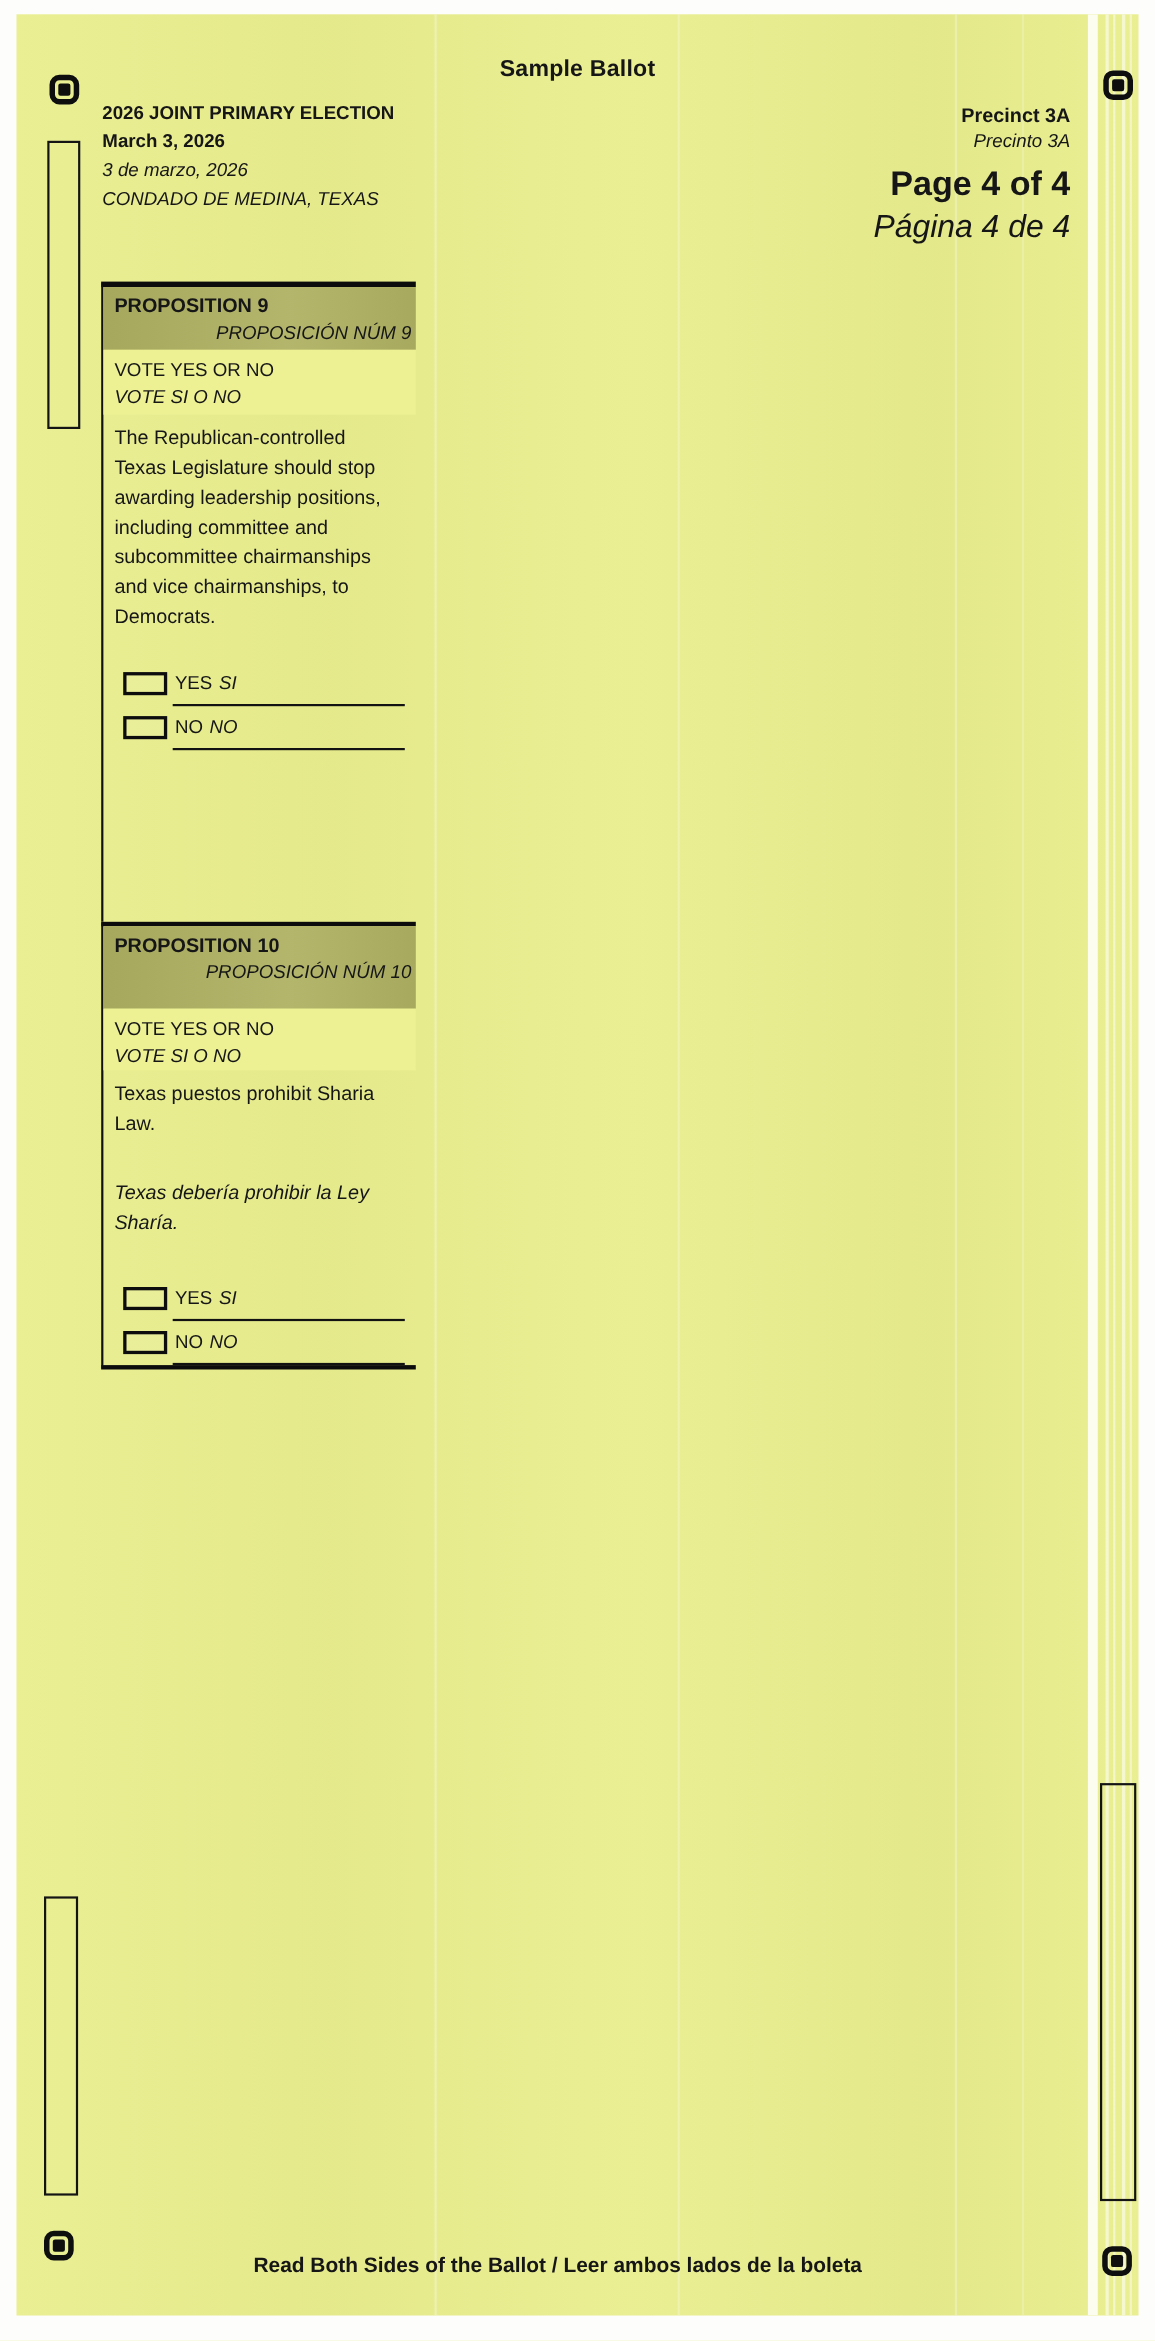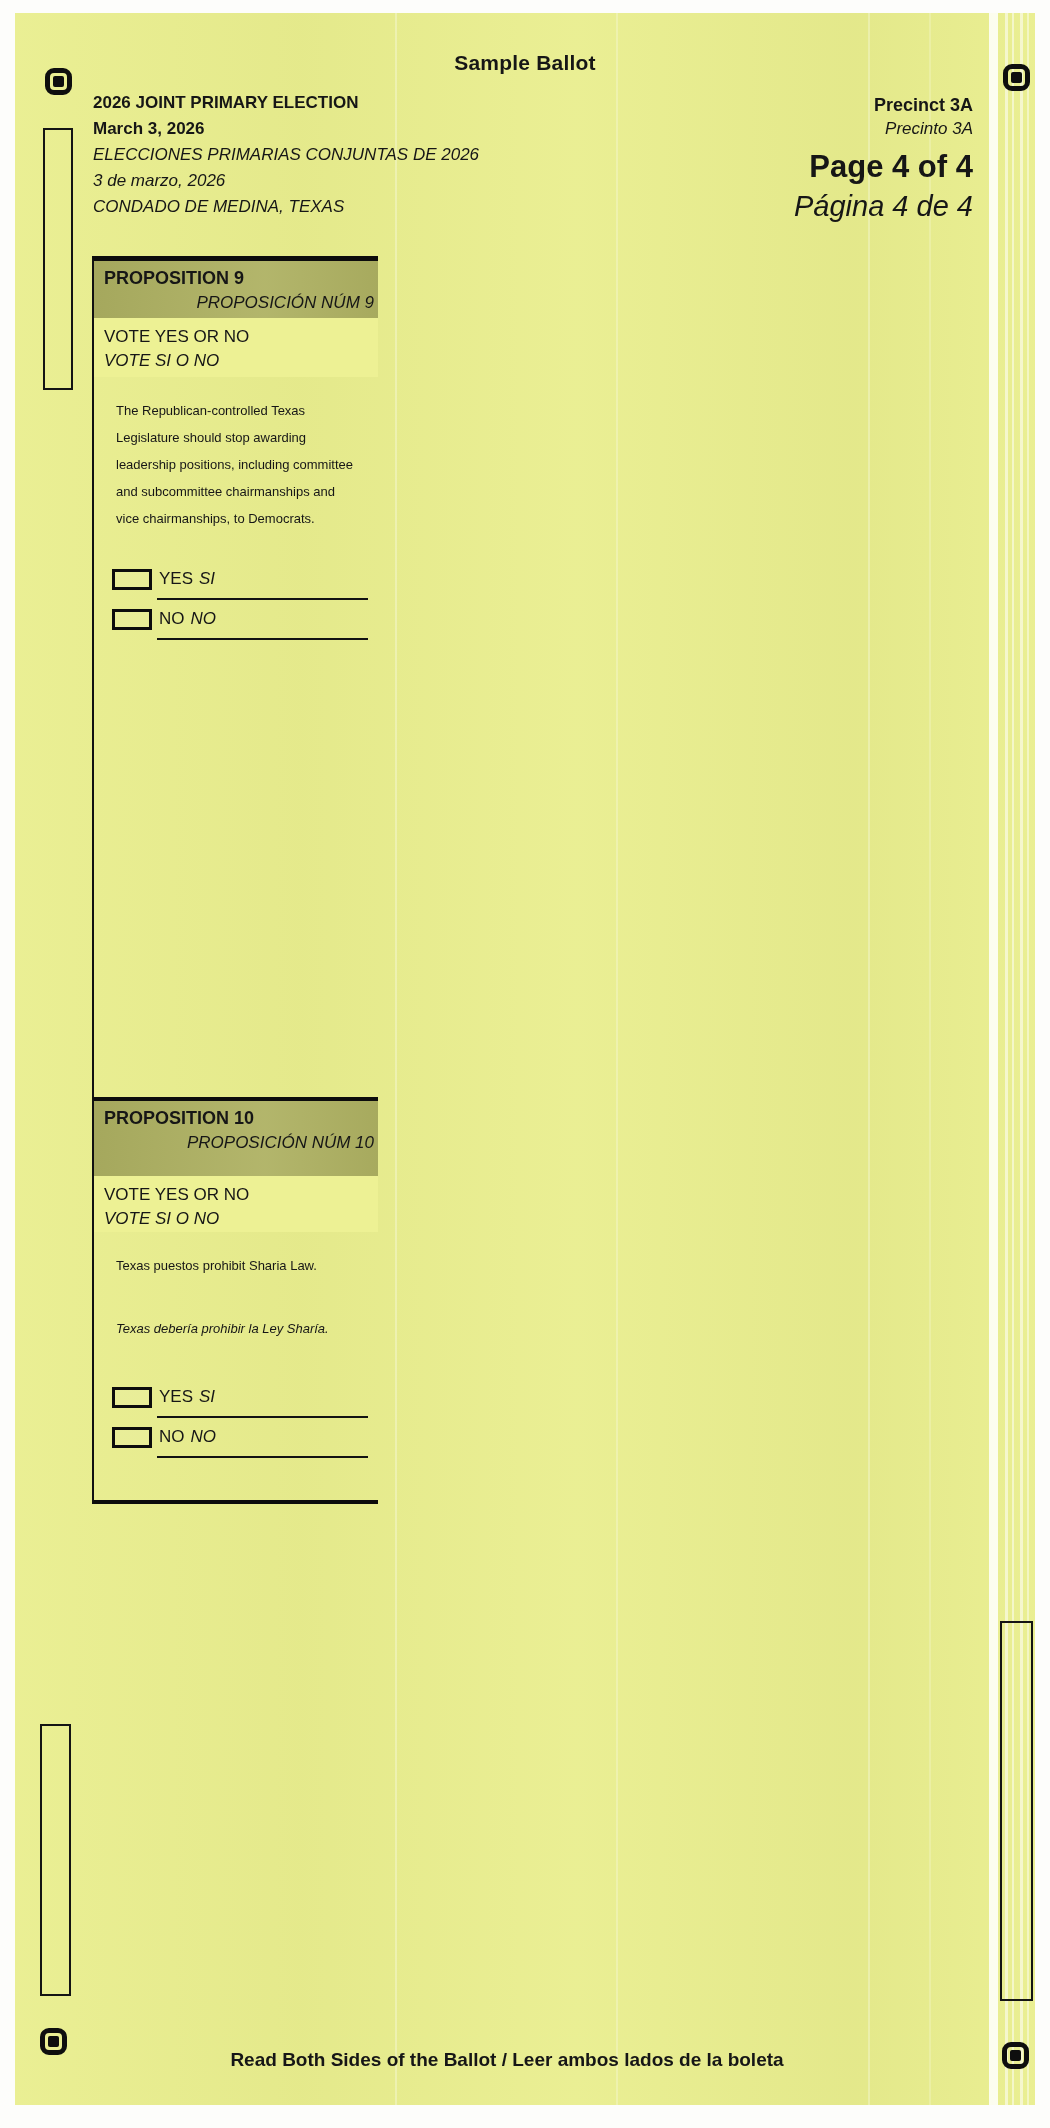--- a/index.html
+++ b/index.html
@@ -31,34 +31,34 @@
   .hdr-left .i{font-style:italic;}
 
   .hdr-right{position:absolute;right:62px;top:80px;text-align:right;white-space:nowrap;}
   .hdr-right .precinct-en{font-weight:bold;font-size:18px;line-height:24px;}
   .hdr-right .precinct-es{font-style:italic;font-size:17px;line-height:24px;}
   .hdr-right .page-en{font-weight:bold;font-size:31px;line-height:40px;margin-top:6px;}
   .hdr-right .page-es{font-style:italic;font-size:29px;line-height:38px;text-align:right;}
 
   .prop-col{position:absolute;left:77px;top:243px;width:286px;}
   .prop-box{box-sizing:border-box;border-left:2px solid #111;position:relative;}
-  .prop-box.first{border-top:5px solid #0c0c0c;height:841px;}
+  .prop-box.first{border-top:5px solid #0c0c0c;height:582px;}
   .prop-box.second{border-top:4px solid #0c0c0c;border-bottom:4px solid #0c0c0c;height:407px;}
   .prop-head{background:#aeb162;background-image:linear-gradient(90deg, rgba(0,0,0,.05), rgba(255,255,255,.06) 60%, rgba(0,0,0,.04));padding:5px 4px 0 10px;box-sizing:border-box;}
   .prop-box.first .prop-head{height:57px;}
   .prop-box.second .prop-head{height:75px;}
   .prop-head .t-en{font-weight:bold;font-size:18px;line-height:25px;}
   .prop-head .t-es{font-style:italic;font-size:17px;line-height:24px;text-align:right;}
   .prop-vote{background:#edf194;padding:6px 4px 0 10px;box-sizing:border-box;}
   .prop-box.first .prop-vote{height:59px;}
   .prop-box.second .prop-vote{height:56px;}
   .prop-vote .v-en{font-size:17px;line-height:25px;}
   .prop-vote .v-es{font-style:italic;font-size:17px;line-height:24px;}
   .prop-body{padding:8px 6px 0 10px;}
-  .prop-text{font-size:13px;line-height:27px;max-width:253px;margin:12px;}
+  .prop-text{font-size:18px;line-height:27px;max-width:253px;margin:0;}
   .prop-text.en{margin-bottom:36px;}
   .prop-text.es{font-style:italic;margin-bottom:0;}
   .options{margin-top:25px;}
   .prop-box.second .options{margin-top:44px;}
   .opt-row{display:flex;align-items:center;height:22px;margin-left:8px;}
   .opt-box{width:34px;height:15px;border:3.5px solid #0d0d0d;background:rgba(255,255,255,.08);margin-right:7px;flex:0 0 auto;}
   .opt-label{font-size:17px;white-space:nowrap;}
   .opt-label .es{font-style:italic;margin-left:6px;}
   .opt-line{height:2px;background:#121212;margin:8px 4px 8px 53px;}
 
@@ -86,21 +86,20 @@
 
   <div class="timing-rect" style="left:28px;top:115px;width:30px;height:262px;"></div>
   <div class="timing-rect" style="left:25px;top:1711px;width:31px;height:272px;"></div>
   <div class="timing-rect" style="left:985px;top:1608px;width:33px;height:380px;"></div>
 
   <div class="title">Sample Ballot</div>
 
   <div class="hdr-left">
     <div class="b">2026 JOINT PRIMARY ELECTION</div>
     <div class="b">March 3, 2026</div>
-    <div class="i">ELECCIONES PRIMARIAS CONJUNTAS DE 2026</div>
     <div class="i">3 de marzo, 2026</div>
     <div class="i">CONDADO DE MEDINA, TEXAS</div>
   </div>
 
   <div class="hdr-right">
     <div class="precinct-en">Precinct 3A</div>
     <div class="precinct-es">Precinto 3A</div>
     <div class="page-en">Page 4 of 4</div>
     <div class="page-es">Página 4 de 4</div>
   </div>

